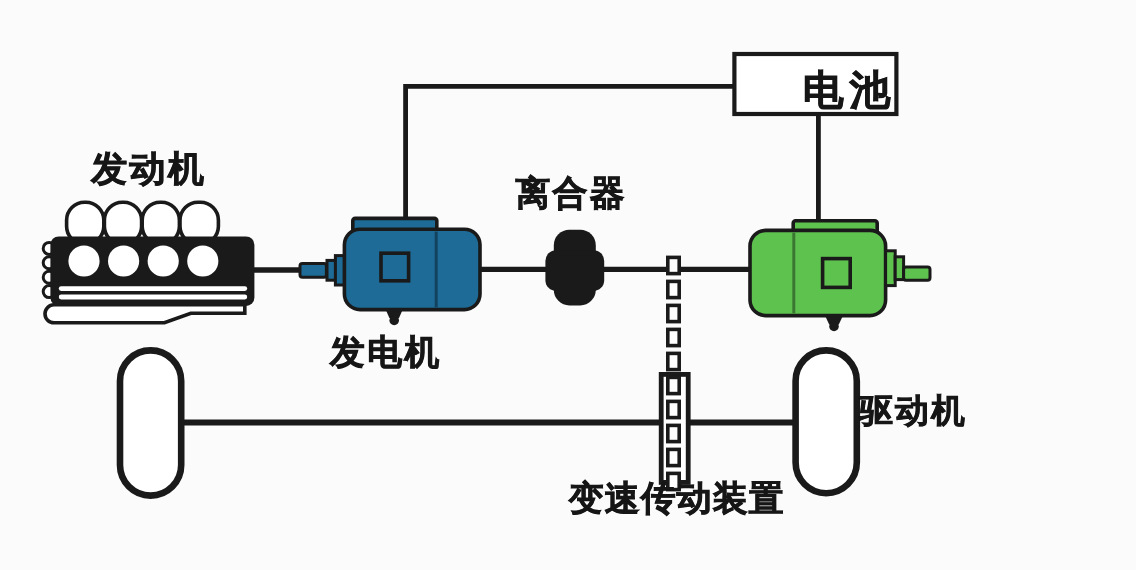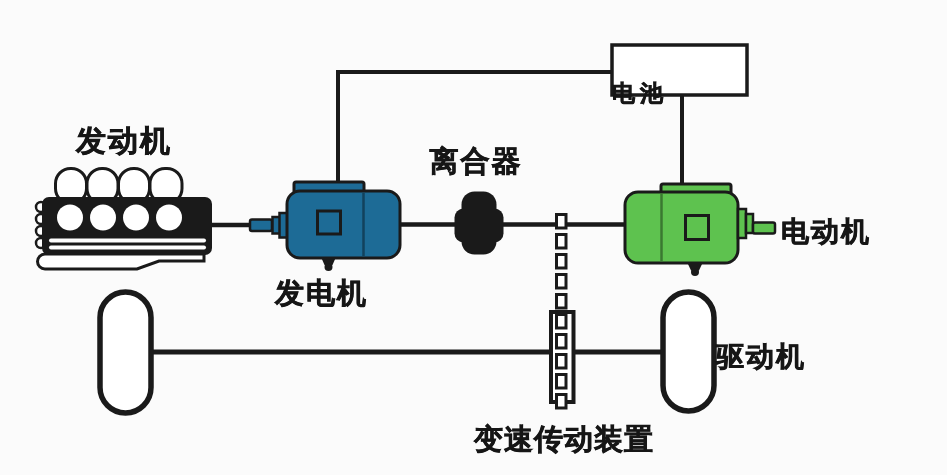--- a/index.html
+++ b/index.html
@@ -16,24 +16,24 @@
     font-weight:900;
     color:#161616;
     letter-spacing:2px;
     white-space:nowrap;
     font-family:"DejaVu Sans","Liberation Sans",sans-serif;
     -webkit-text-stroke:0.6px #161616;
   }
   #lbl-engine{left:58px;top:121px;width:132px;text-align:center;font-size:30px;}
   #lbl-generator{left:275px;top:274px;width:124px;text-align:left;font-size:29px;}
   #lbl-clutch{left:417px;top:142px;width:118px;text-align:center;font-size:29px;font-family:Liberation Mono, monospace;}
-  #lbl-battery{left:612px;top:53px;width:135px;text-align:left;font-size:23px;letter-spacing:5px;margin-top:25px;}
+  #lbl-battery{left:612px;top:53px;width:135px;text-align:right;font-size:34px;letter-spacing:5px;}
   #lbl-motor{left:781px;top:213px;font-size:28px;}
-  #lbl-drive{left:716px;top:338px;font-size:28px;}
-  #lbl-transmission{left:458px;top:420px;width:212px;text-align:center;font-size:29px;letter-spacing:1px;}
+  #lbl-drive{left:716px;top:324px;font-size:28px;}
+  #lbl-transmission{left:458px;top:396px;width:212px;text-align:center;font-size:29px;letter-spacing:1px;}
 </style>
 </head>
 <body>
 
 <div id="stage">
 
   <svg id="diagram-svg" width="947" height="475" viewBox="0 0 947 475">
 
     <rect x="0" y="0" width="947" height="475" stroke="none" fill="#fbfbfb"></rect>
 
@@ -111,17 +111,16 @@
       <rect x="753" y="222.5" width="22" height="11" rx="2" stroke="#1a1a1a" stroke-width="2.5" fill="#5ec24f"></rect>
       <polygon points="687.5,263 702.5,263 699,270.5 691,270.5" fill="#1a1a1a"></polygon>
       <circle cx="695" cy="272" r="4" fill="#1a1a1a"></circle>
     </g>
   </svg>
 
   <div class="lbl" id="lbl-engine">发动机</div>
   <div class="lbl" id="lbl-generator">发电机</div>
   <div class="lbl" id="lbl-clutch">离合器</div>
   <div class="lbl" id="lbl-battery">电池</div>
-  <div class="lbl" id="lbl-motor">电动机</div>
   <div class="lbl" id="lbl-drive">驱动机</div>
   <div class="lbl" id="lbl-transmission">变速传动装置</div>
 
 </div>
 
 </body></html>

